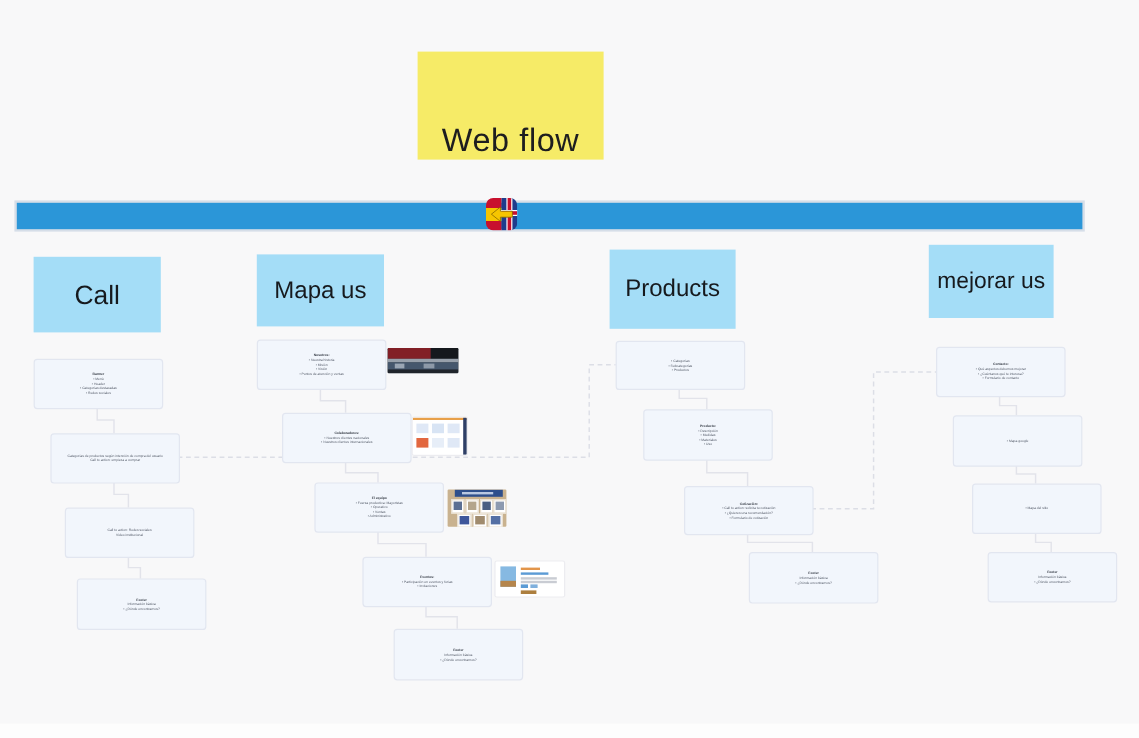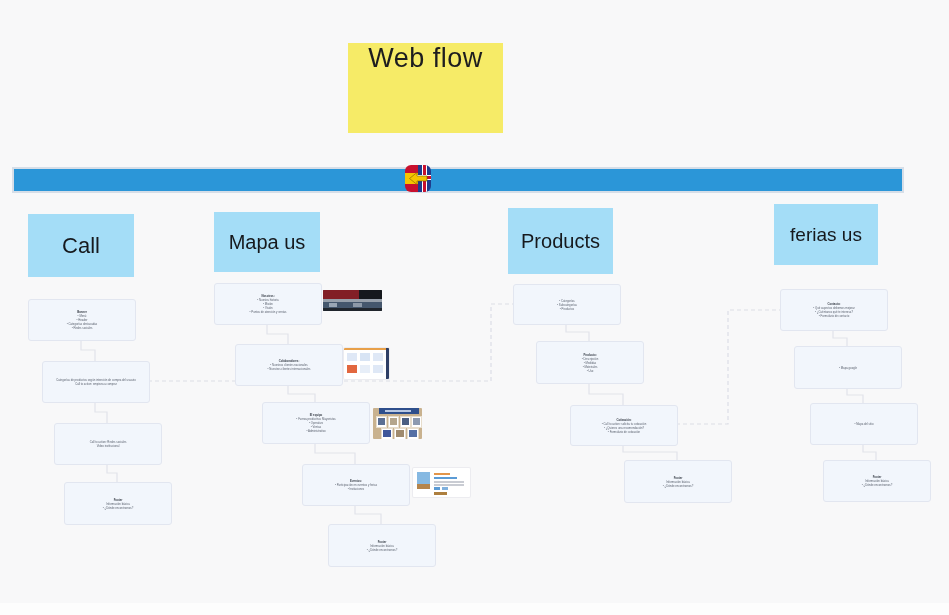--- a/index.html
+++ b/index.html
@@ -4,21 +4,21 @@
 <style>
   html,body{margin:0;padding:0;}
   body{
     width:949px;height:615px;position:relative;overflow:hidden;
     background:#f8f8f9;font-family:"Liberation Sans",sans-serif;
   }
   .abs{position:absolute;}
   
   .title-box{
     left:348px;top:43px;width:155px;height:90px;background:#f6eb67;
-    display:flex;align-items:flex-start;justify-content:center;
+    display:flex;align-items:flex-end;justify-content:center;
     font-size:27px;color:#1d1d1f;letter-spacing:.5px;
   }
   
   .divider-bar{
     left:14px;top:169px;width:888px;height:22px;background:#2b96d8;
     box-shadow:0 0 0 2px rgba(186,200,218,.55);
   }
   
   .flag{left:405px;top:165px;width:26px;height:27px;border-radius:6px;overflow:hidden;z-index:5;}
   .flag .half{position:absolute;top:0;height:100%;}
@@ -94,21 +94,21 @@
 <div class="abs hdr home">
   <span>Call</span>
 </div>
 <div class="abs hdr about">
   <span>Mapa us</span>
 </div>
 <div class="abs hdr products">
   <span>Products</span>
 </div>
 <div class="abs hdr contact">
-  <span>ferias us</span>
+  <span>mejorar us</span>
 </div>
 
 <div class="abs card" style="left:28px;top:299px;width:106px;height:40px;">
     <div class="tiny">
       <div class="row bold">Banner</div>
       <div class="row">• Menú</div>
       <div class="row">• Header</div>
       <div class="row">• Categorías destacadas</div>
       <div class="row">• Redes sociales</div>
     </div>

